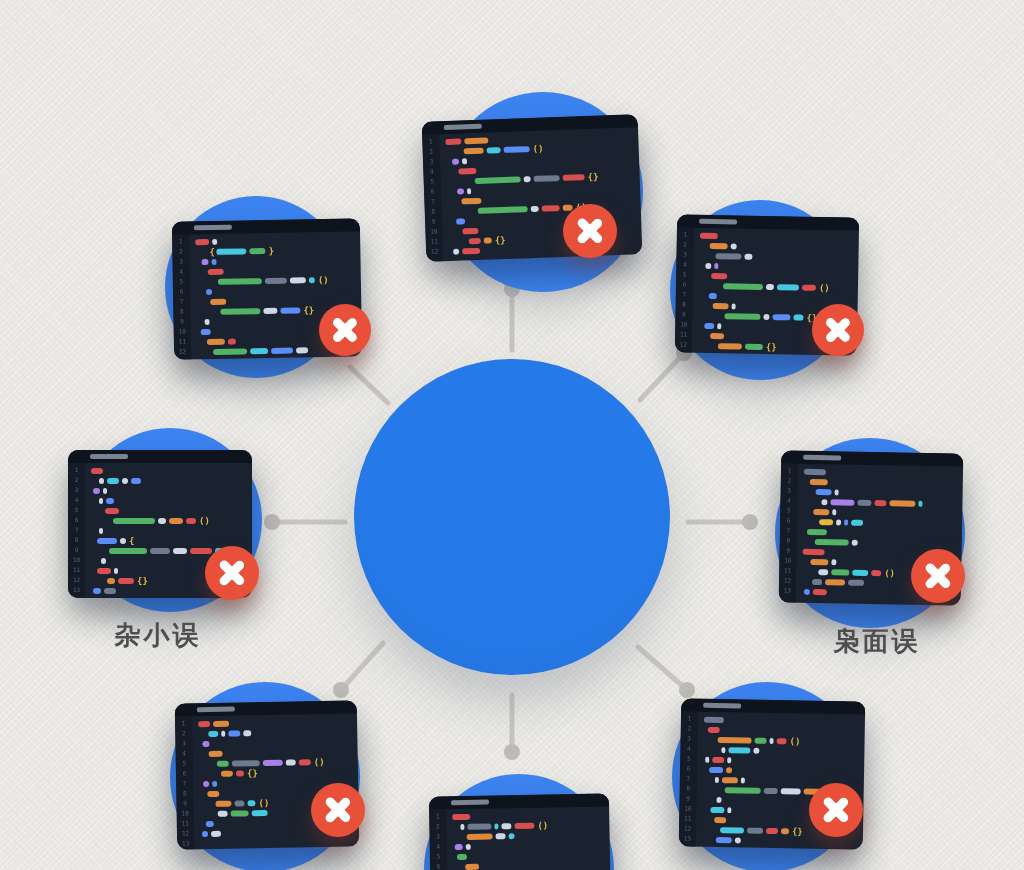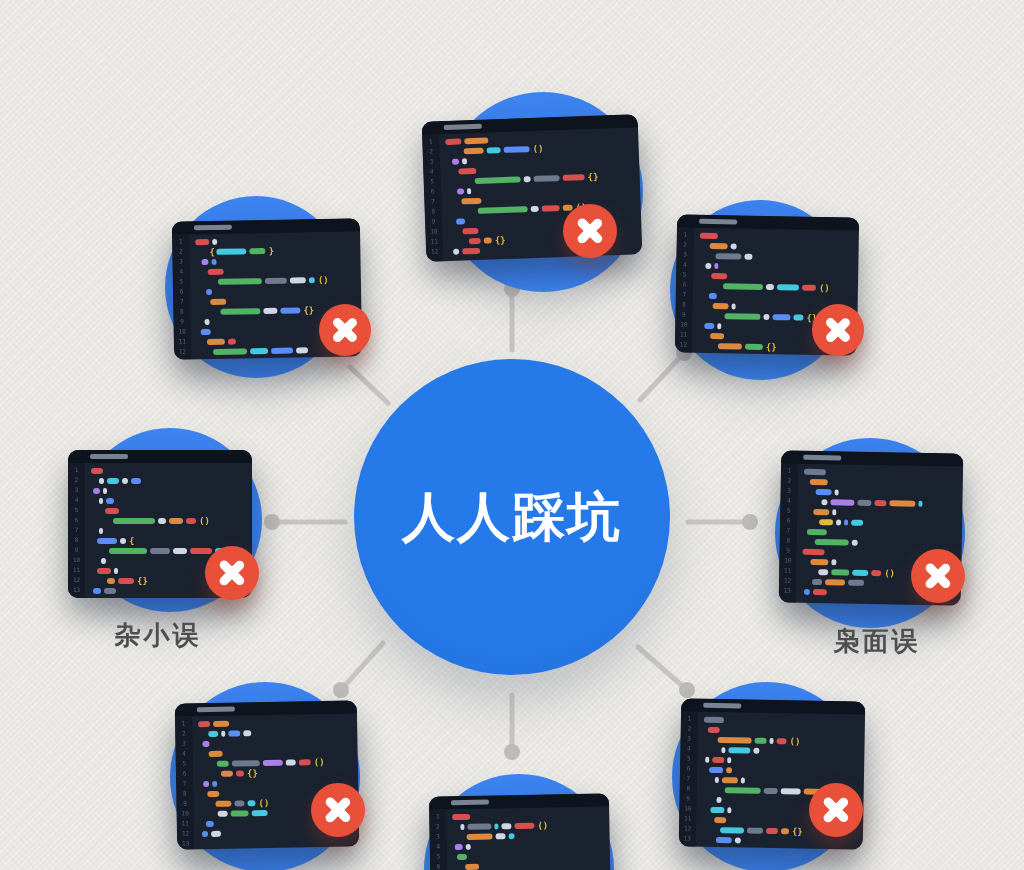--- a/index.html
+++ b/index.html
@@ -69,21 +69,20 @@
       <circle cx="341" cy="690" r="8" fill="#bdbbb7"></circle>
       <line x1="512" y1="695" x2="512" y2="752" stroke="#c7c5c1" stroke-width="5" stroke-linecap="round"></line>
       <circle cx="512" cy="752" r="8" fill="#bdbbb7"></circle>
       <line x1="638" y1="647" x2="687" y2="690" stroke="#c7c5c1" stroke-width="5" stroke-linecap="round"></line>
       <circle cx="687" cy="690" r="8" fill="#bdbbb7"></circle>
     </svg>
 
 
   <div class="center-circle" id="center-circle" style="left: 354px; top: 359px; height: 316px; width: 316px; background: radial-gradient(circle at 50% 42%, rgb(38, 121, 232) 60%, rgb(34, 112, 218) 100%);">
     <div class="center-text">
-      <div>人人踩坑</div>
     </div>
   </div>
 
   <div id="nodes">
   <div>
     <div class="node-circle" style="left: 443px; top: 92px; height: 200px; width: 200px; background: rgb(60, 131, 240);"></div>
     <div class="window" style="left: 424px; top: 118px; width: 216px; height: 140px; transform: rotate(-2deg); background: rgb(26, 34, 48);">
       <div class="titlebar">
         <span class="tab-pill"></span>
       </div>

